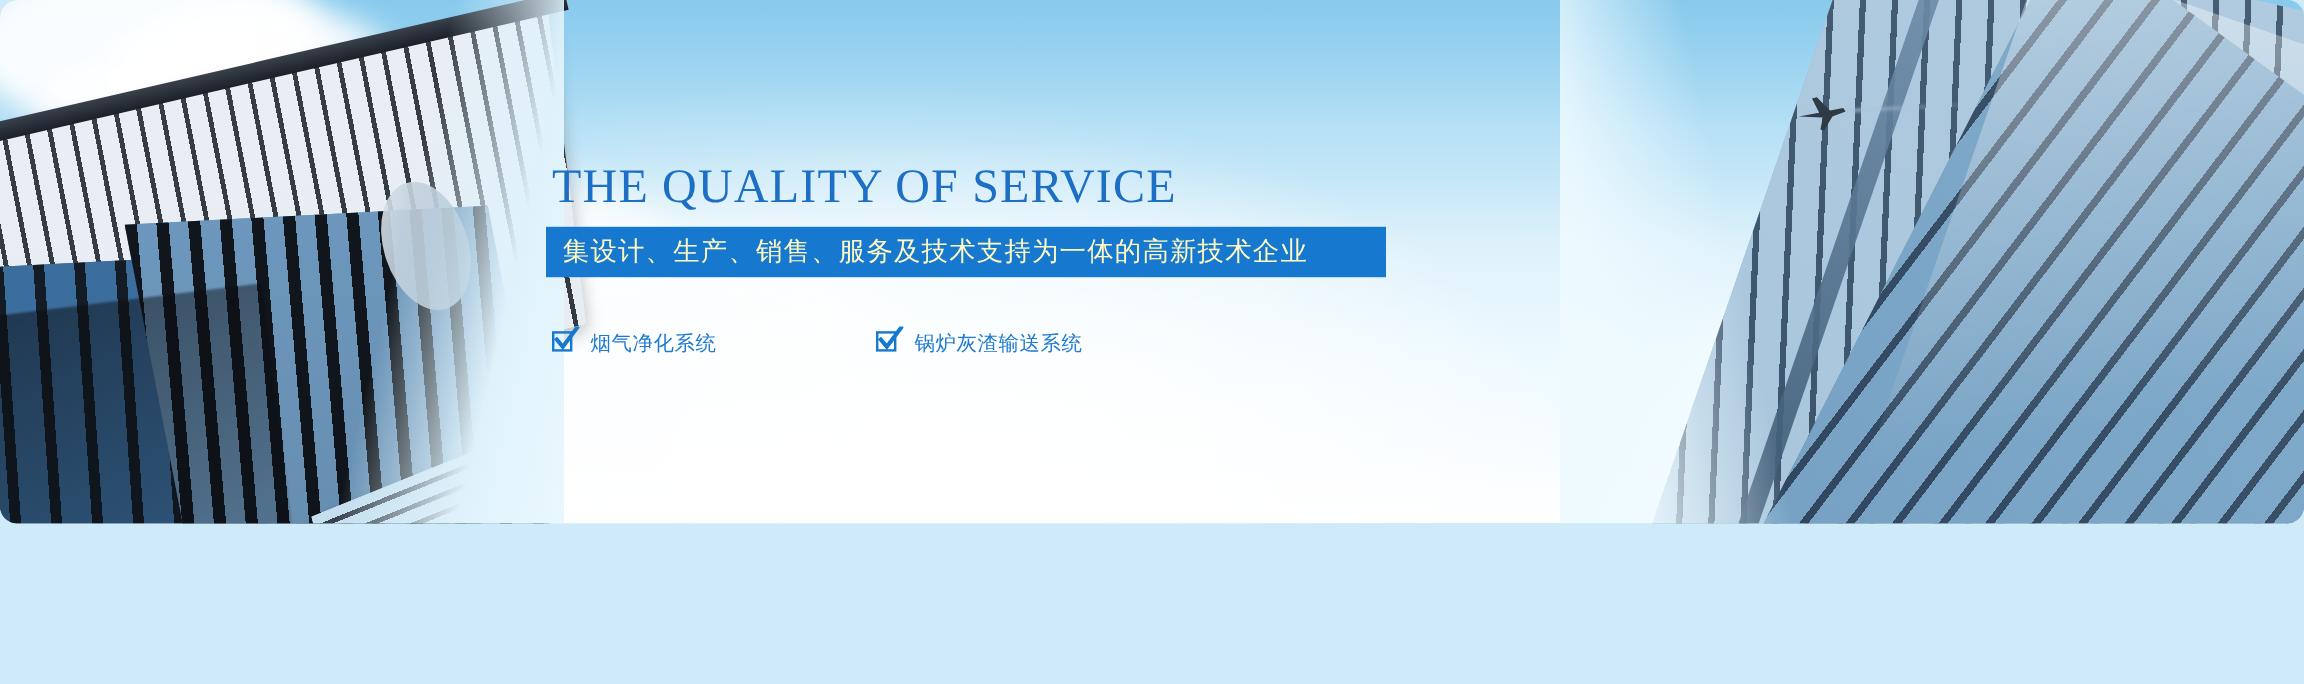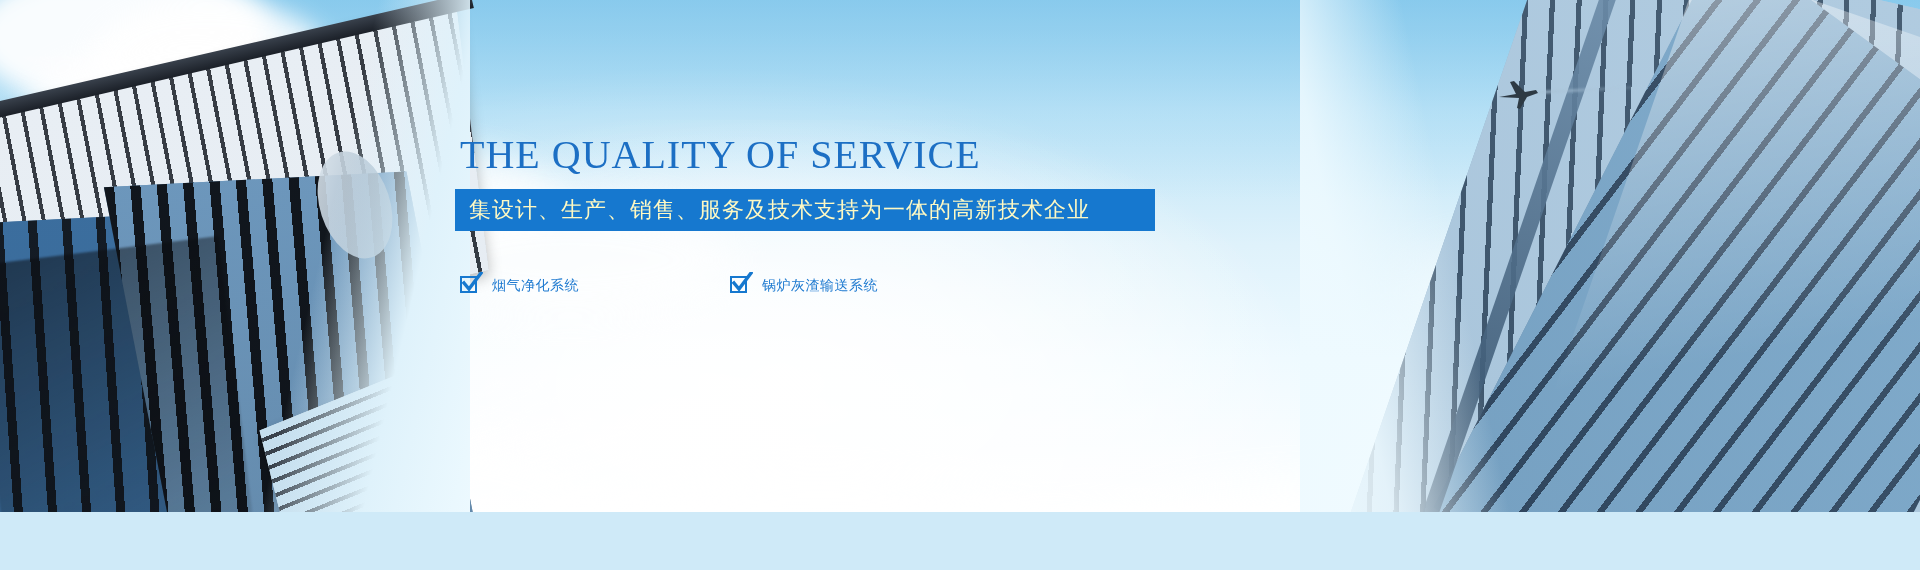--- a/index.html
+++ b/index.html
@@ -5,25 +5,26 @@
   * { margin:0; padding:0; box-sizing:border-box; }
   html,body { width:1920px; height:570px; overflow:hidden; }
   body {
     font-family:"Liberation Sans", sans-serif;
     background:#cfeaf8;
   }
 
   .banner {
     position:relative;
     width:1920px;
-    height:512px;
+    height:436px;
     overflow:hidden;
     background:
       radial-gradient(ellipse 900px 520px at 700px 430px, rgba(255,255,255,0.95) 0%, rgba(255,255,255,0.55) 38%, rgba(255,255,255,0.0) 70%),
       linear-gradient(180deg, #9fd6f2 0%, #bee4f7 22%, #dff2fb 48%, #eefaff 70%, #ffffff 100%);
+    border-radius: 14px;
   }
 
   
   .sky-glow {
     position:absolute; left:380px; top:120px; width:900px; height:440px;
     background:radial-gradient(ellipse at 45% 60%, rgba(255,255,255,0.9) 0%, rgba(255,255,255,0.35) 45%, rgba(255,255,255,0) 75%);
     pointer-events:none;
   }
   .sky-top-tint {
     position:absolute; left:0; top:0; width:1920px; height:200px;
@@ -211,21 +212,21 @@
   .cbox .sq {
     position:absolute; left:0; top:0; width:17px; height:17px;
     border:2px solid #1678cf;
     background:transparent;
   }
   .cbox .tick {
     position:absolute; left:1px; top:-4px; width:22px; height:22px;
   }
   .feature-label {
     color:#1e7ad0;
-    font-size:14px;
+    font-size:17px;
     letter-spacing:.5px;
     white-space:nowrap;
   }
 </style>
 </head>
 <body>
 
 <div class="banner">
 
   <div class="sky-top-tint"></div>

